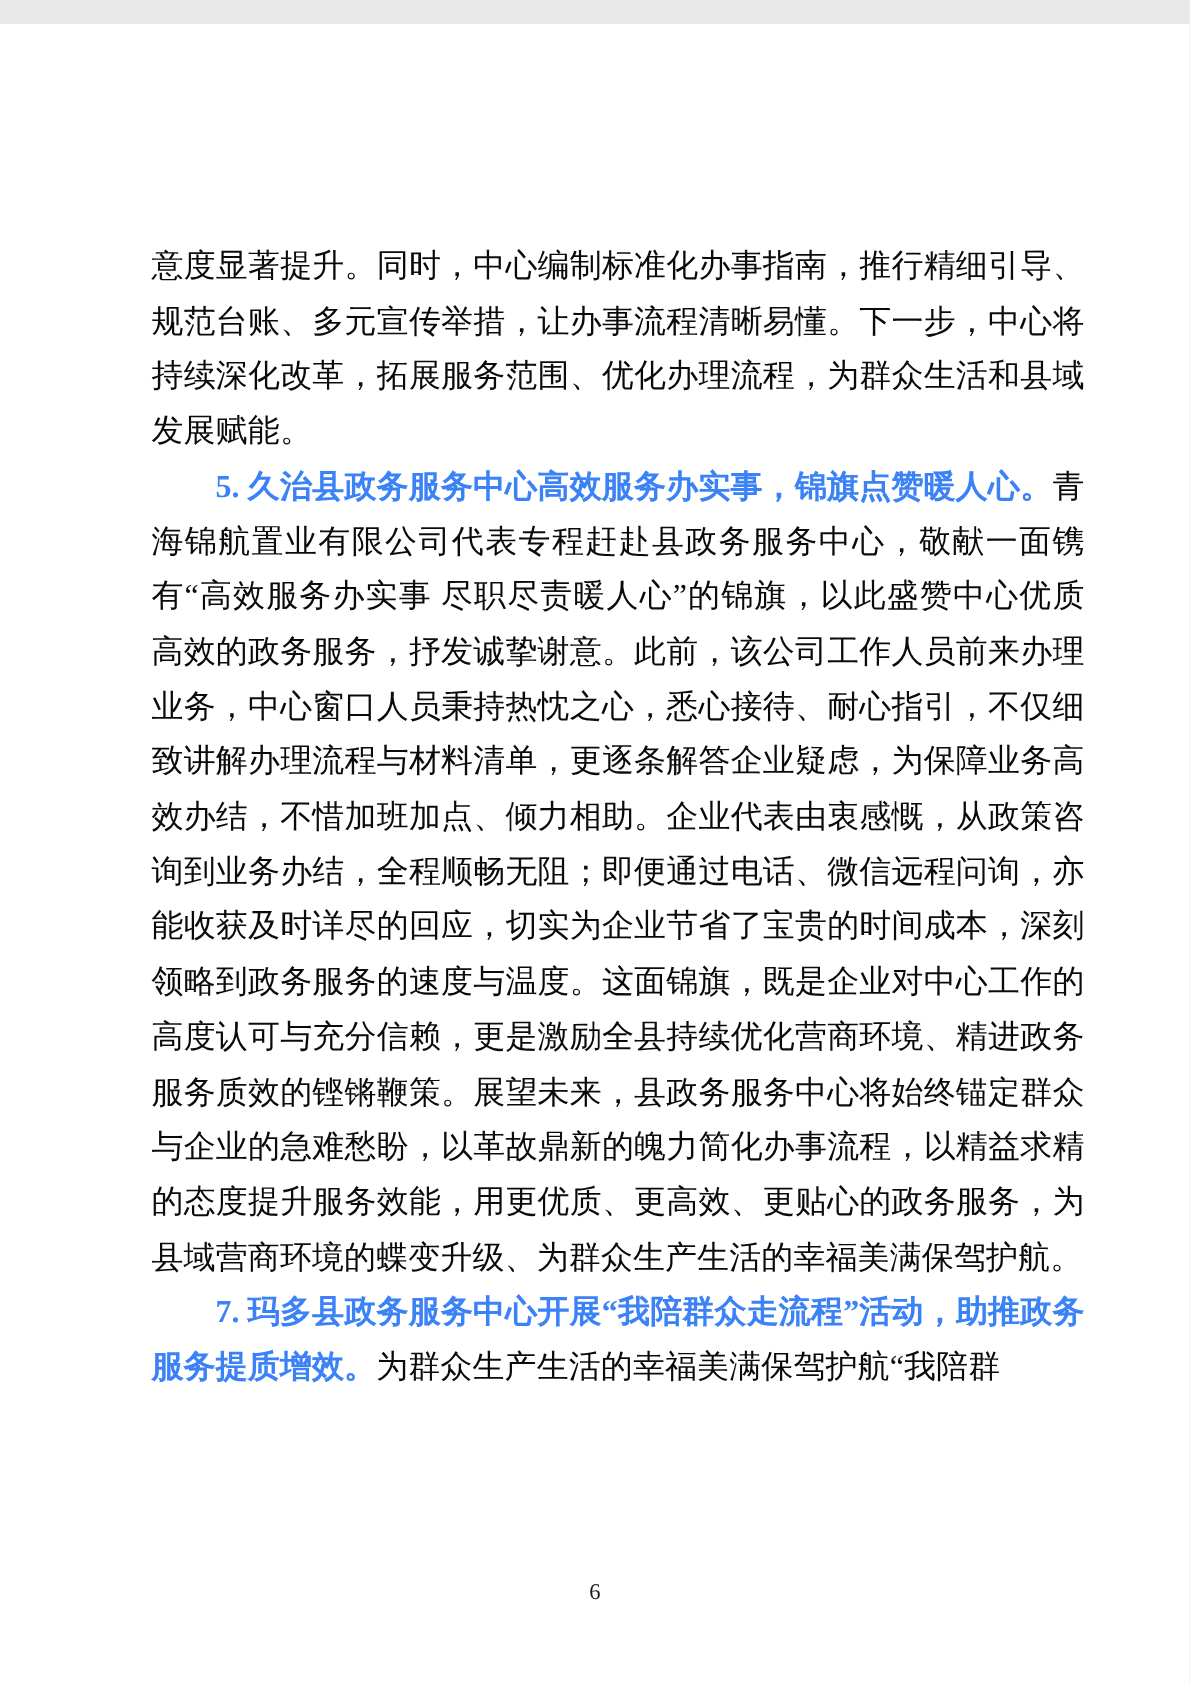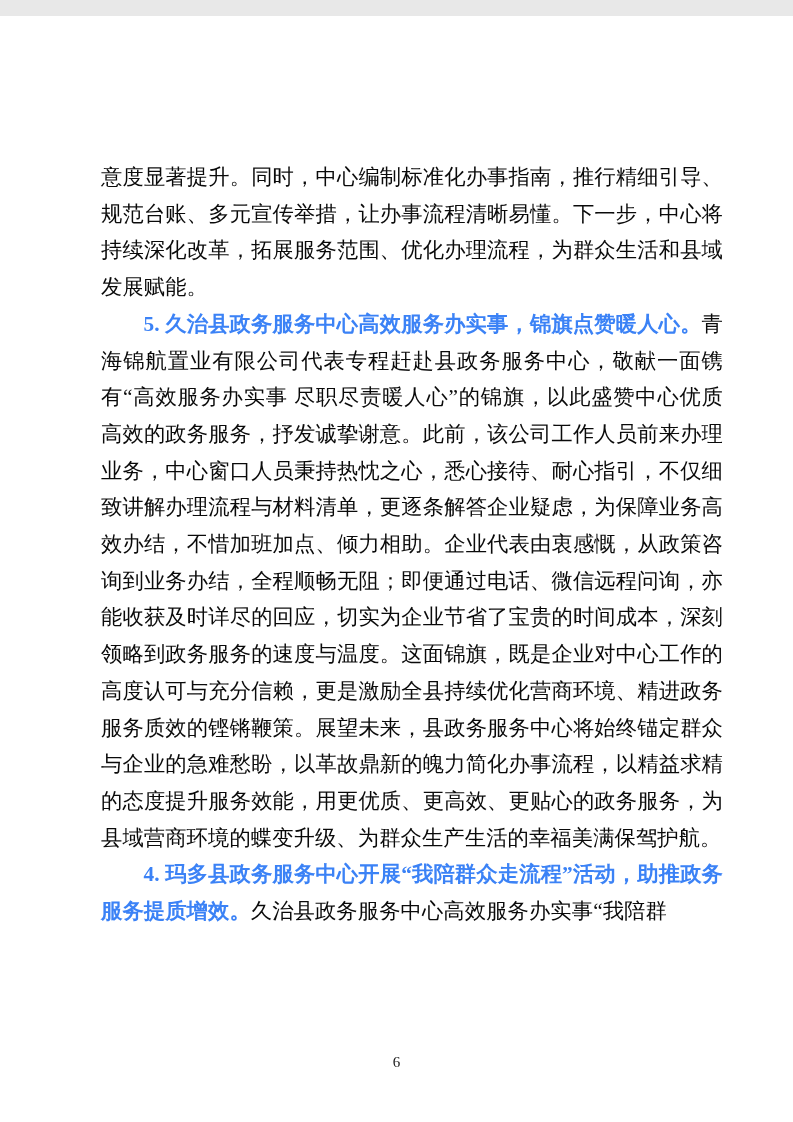--- a/index.html
+++ b/index.html
@@ -56,19 +56,19 @@
 <body>
 
 <div class="page">
 
   <div class="content">
 
     <p class="para"><span>意度显著提升。同时，中心编制标准化办事指南，推行精细引导、规范台账、多元宣传举措，让办事流程清晰易懂。下一步，中心将持续深化改革，拓展服务范围、优化办理流程，为群众生活和县域发展赋能。</span></p>
 
     <p class="para indent"><b class="heading">5. 久治县政务服务中心高效服务办实事，锦旗点赞暖人心。</b><span>青海锦航置业有限公司代表专程赶赴县政务服务中心，敬献一面镌有“高效服务办实事 尽职尽责暖人心”的锦旗，以此盛赞中心优质高效的政务服务，抒发诚挚谢意。此前，该公司工作人员前来办理业务，中心窗口人员秉持热忱之心，悉心接待、耐心指引，不仅细致讲解办理流程与材料清单，更逐条解答企业疑虑，为保障业务高效办结，不惜加班加点、倾力相助。企业代表由衷感慨，从政策咨询到业务办结，全程顺畅无阻；即便通过电话、微信远程问询，亦能收获及时详尽的回应，切实为企业节省了宝贵的时间成本，深刻领略到政务服务的速度与温度。这面锦旗，既是企业对中心工作的高度认可与充分信赖，更是激励全县持续优化营商环境、精进政务服务质效的铿锵鞭策。展望未来，县政务服务中心将始终锚定群众与企业的急难愁盼，以革故鼎新的魄力简化办事流程，以精益求精的态度提升服务效能，用更优质、更高效、更贴心的政务服务，为县域营商环境的蝶变升级、为群众生产生活的幸福美满保驾护航。</span></p>
 
-    <p class="para indent"><b class="heading">4. 玛多县政务服务中心开展“我陪群众走流程”活动，助推政务服务提质增效。</b><span>久治县政务服务中心高效服务办实事“我陪群</span></p>
+    <p class="para indent"><b class="heading">7. 玛多县政务服务中心开展“我陪群众走流程”活动，助推政务服务提质增效。</b><span>为群众生产生活的幸福美满保驾护航“我陪群</span></p>
 
   </div>
 
   <div class="page-number">6</div>
 
 </div>
 
 </body></html>

